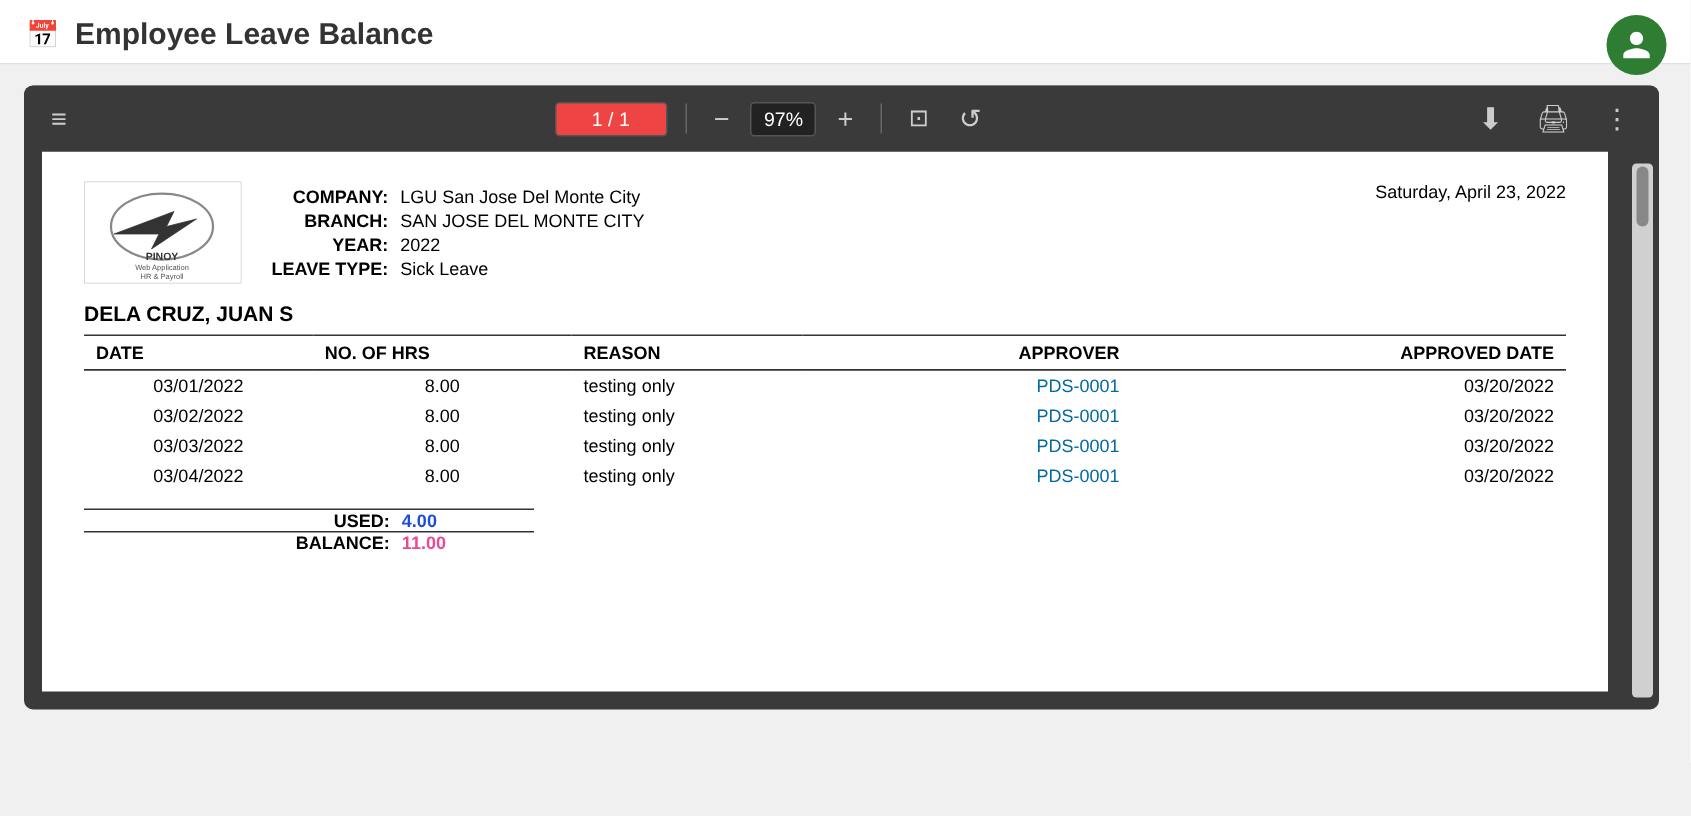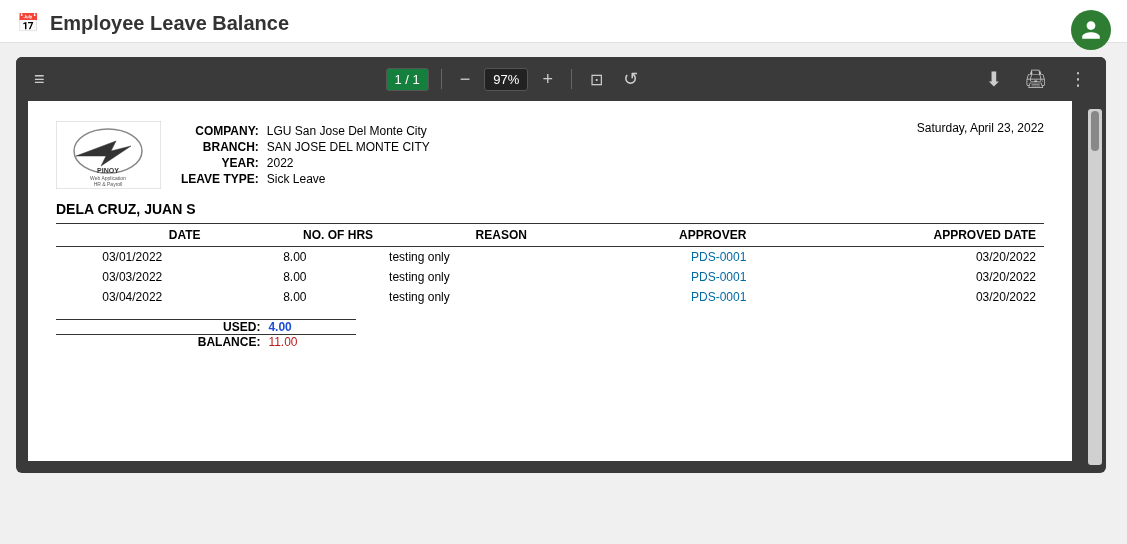--- a/index.html
+++ b/index.html
@@ -73,24 +73,24 @@
     .pdf-toolbar-right { display: flex; align-items: center; gap: 10px; }
 
     .toolbar-btn {
       background: none; border: none; color: #ccc;
       cursor: pointer; font-size: 18px; padding: 4px 6px;
       display: flex; align-items: center; justify-content: center;
       border-radius: 3px;
     }
 
     .page-indicator {
-      background: #15803d;
+      background: #ef4444;
       color: #fff;
       font-size: 13px;
-      padding: 3px 8px;
+      padding: 3px 24px;
       border-radius: 3px;
       border: 1px solid #555;
     }
     .zoom-indicator {
       background: #222;
       color: #fff;
       font-size: 13px;
       padding: 3px 8px;
       border-radius: 3px;
       border: 1px solid #555;
@@ -146,21 +146,21 @@
       width: 100%;
       border-collapse: collapse;
       font-size: 12px;
     }
     .leave-table thead tr {
       border-top: 1.5px solid #333;
       border-bottom: 1.5px solid #333;
     }
     .leave-table thead th {
       padding: 4px 8px;
-      text-align: right;
+      text-align: left;
       font-weight: bold;
       font-size: 12px;
     }
     .leave-table tbody tr td {
       padding: 3px 8px;
     }
     .approver-link { color: #0369a1; }
 
     
     .summary-table {
@@ -309,20 +309,27 @@
             </thead>
             <tbody id="leave-table-body">
             <tr>
       <td style="text-align:center;">03/01/2022</td>
       <td style="text-align:center;">8.00</td>
       <td>testing only</td>
       <td style="text-align:right; padding-right:60px;"><span class="approver-link">PDS-0001</span></td>
       <td style="text-align:right;">03/20/2022</td>
     </tr>
                 <tr>
+      <td style="text-align:center;">03/02/2022</td>
+      <td style="text-align:center;">8.00</td>
+      <td>testing only</td>
+      <td style="text-align:right; padding-right:60px;"><span class="approver-link">PDS-0001</span></td>
+      <td style="text-align:right;">03/20/2022</td>
+    </tr>
+                <tr>
       <td style="text-align:center;">03/03/2022</td>
       <td style="text-align:center;">8.00</td>
       <td>testing only</td>
       <td style="text-align:right; padding-right:60px;"><span class="approver-link">PDS-0001</span></td>
       <td style="text-align:right;">03/20/2022</td>
     </tr>
                 <tr>
       <td style="text-align:center;">03/04/2022</td>
       <td style="text-align:center;">8.00</td>
       <td>testing only</td>
@@ -333,21 +340,21 @@
           </table>
 
           <table class="summary-table">
             <tbody>
             <tr class="underline">
               <td>USED:</td>
               <td style="color:#1d4ed8; font-weight:bold;">4.00</td>
             </tr>
             <tr class="underline">
               <td>BALANCE:</td>
-              <td style="color:#b91c1c; font-weight:normal;">11.00</td>
+              <td style="color:#ec4899; font-weight:bold;">11.00</td>
             </tr>
           </tbody>
             </table>
 
         </div>
       </div>
 
       <div class="pdf-scrollbar" style="background:#d0d0d0; width:14px; margin:8px 4px; border-radius:3px;">
         <div class="pdf-scrollbar-thumb"></div>
       </div>

